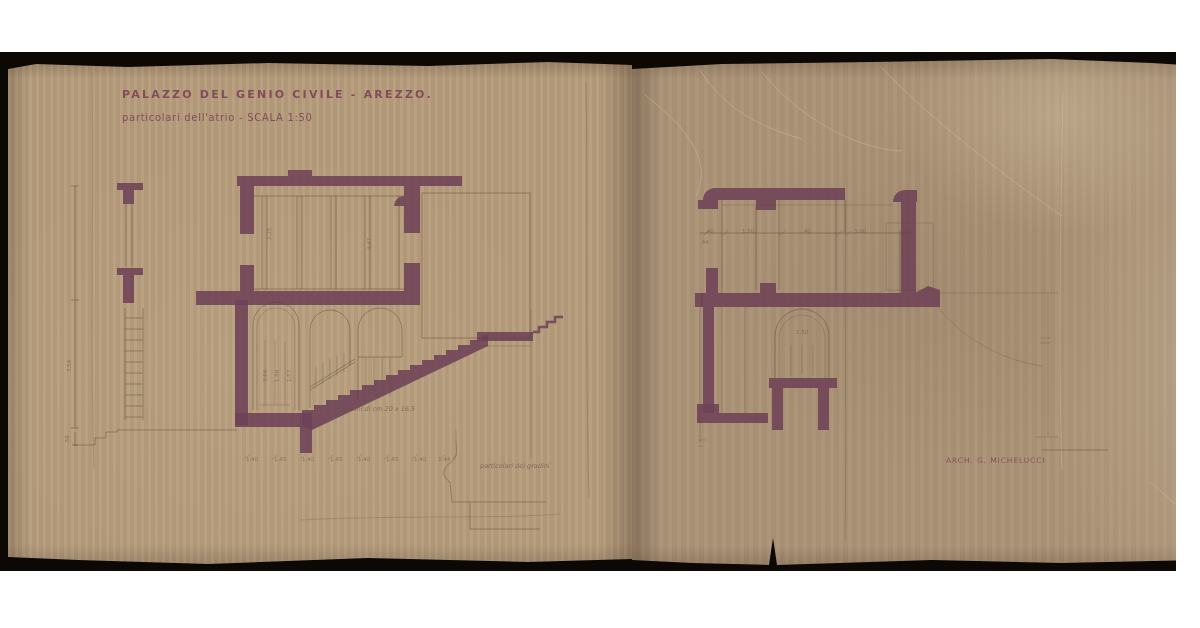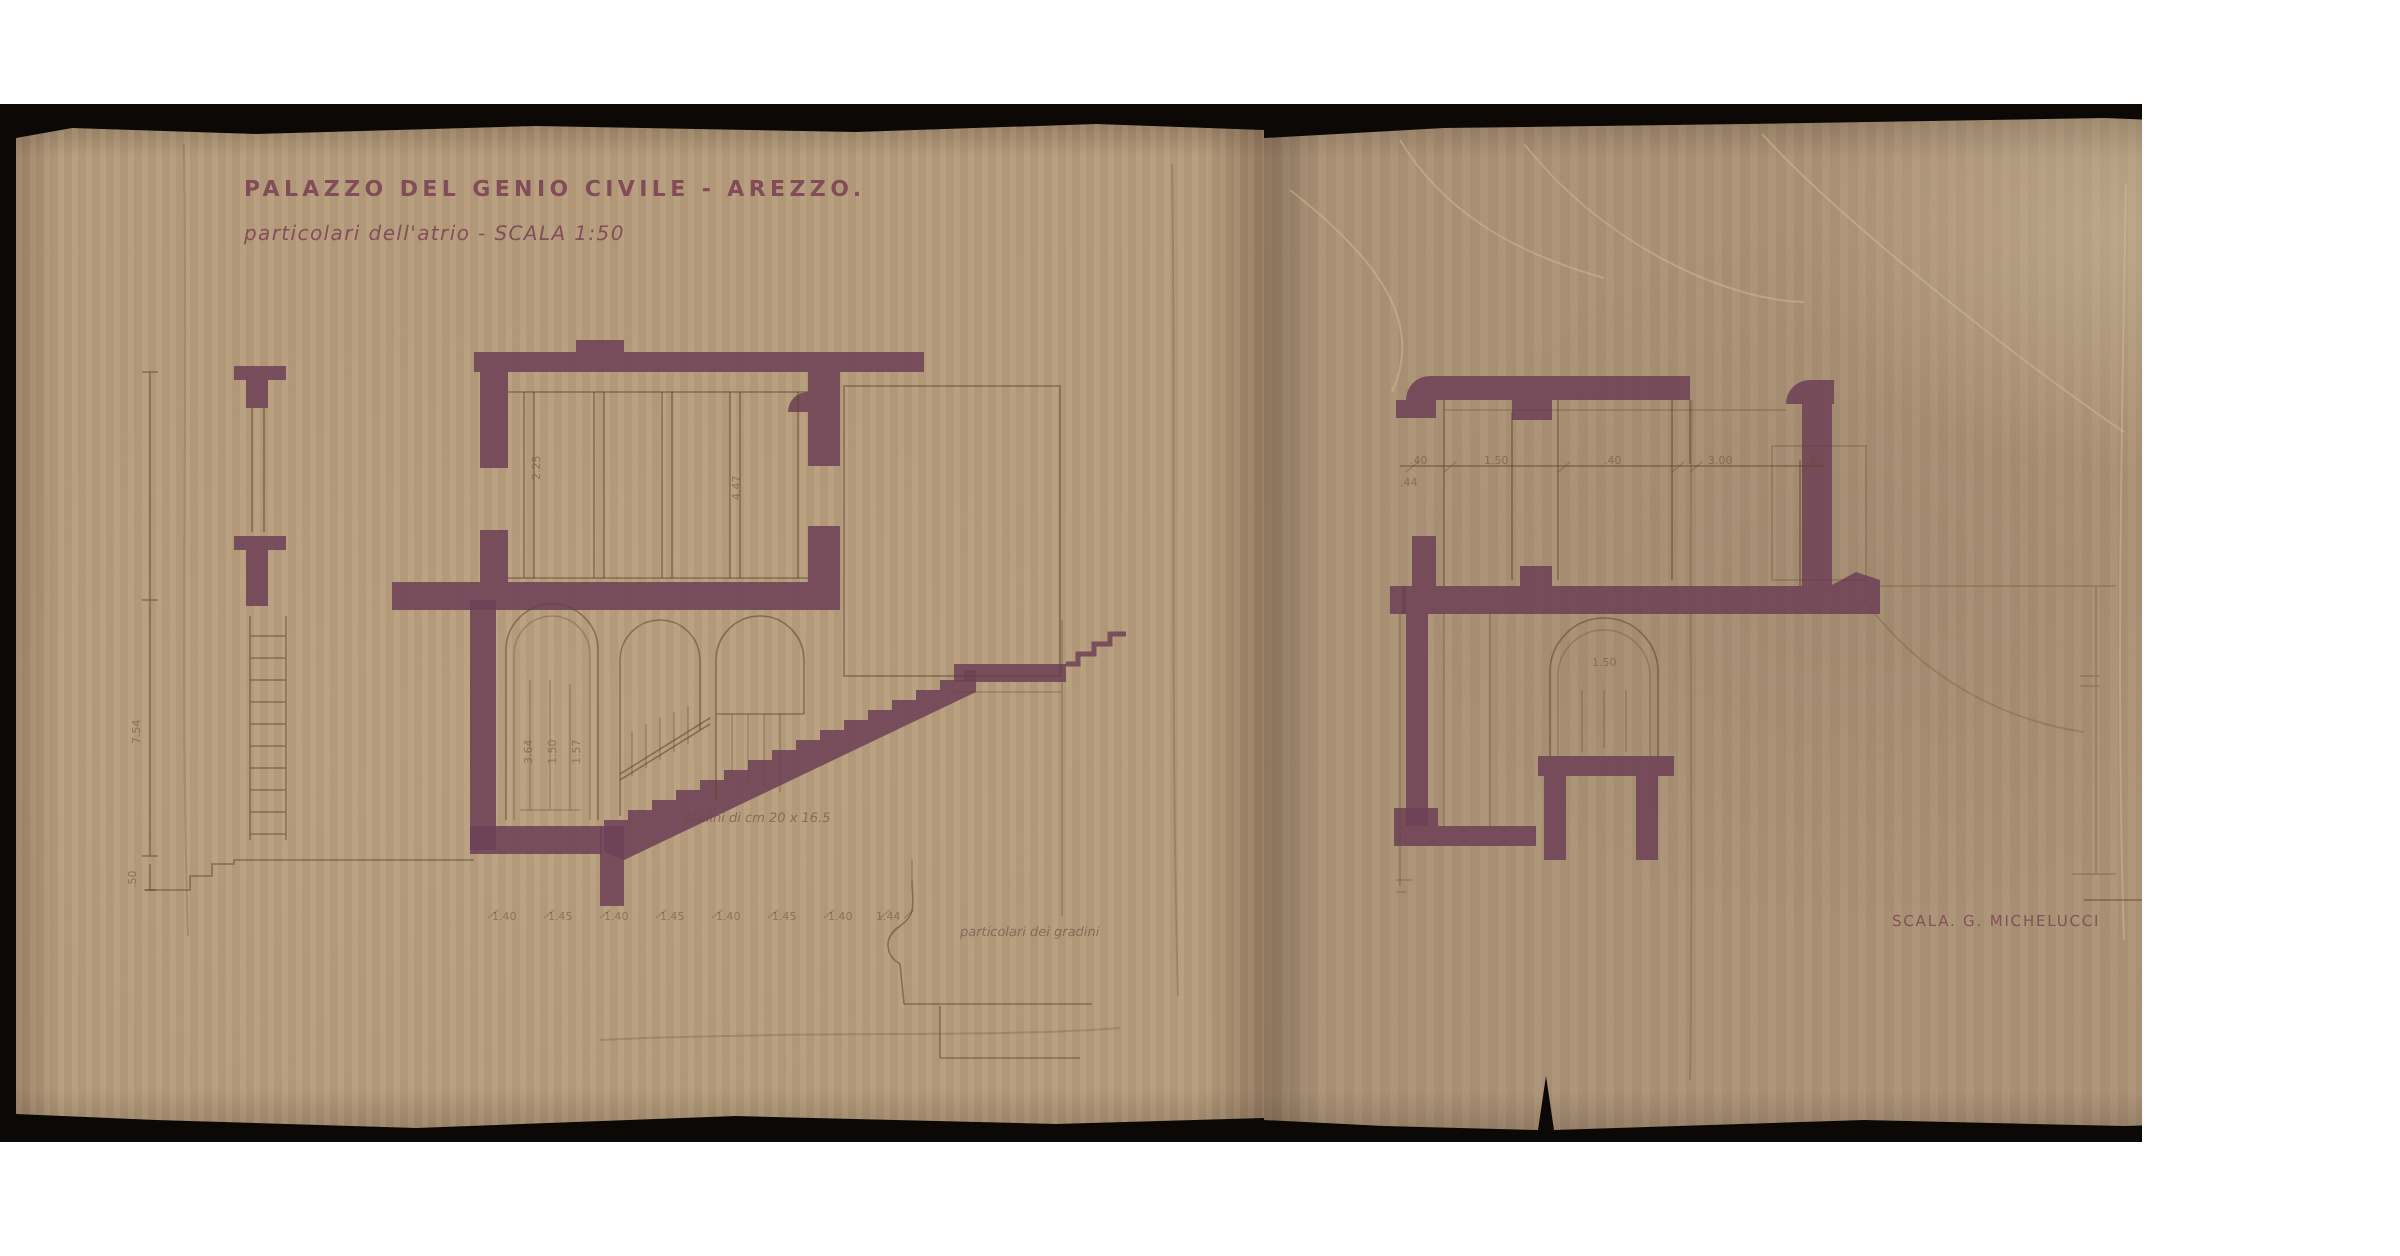--- a/index.html
+++ b/index.html
@@ -1,16 +1,16 @@
 <!DOCTYPE html>
 <html style="--ink: #6e4156; --ink-text: #7e4656; --paper-left: #b49b7b; --paper-right: #aa9276; --backing: #0b0806;"><head>
 <meta charset="utf-8">
 <style>
   html,body{margin:0;padding:0;background:#ffffff;}
-  #stage{position:relative;width:1071px;height:628px;background:#ffffff;overflow:hidden;
+  #stage{position:relative;width:1176px;height:628px;background:#ffffff;overflow:hidden;
          font-family:"DejaVu Sans", sans-serif;}
   
   #backing{position:absolute;left:0;top:52px;width:1200px;height:519px;background:var(--backing,#0b0806);}
   
   .sheet{position:absolute;filter:drop-shadow(0 0 1px rgba(0,0,0,.5));}
   #sheet-left{left:8px;top:61px;width:624px;height:503px;
     background:
       repeating-linear-gradient(90deg, rgba(255,246,226,.05) 0 3px, rgba(0,0,0,.022) 3px 7px),
       radial-gradient(420px 300px at 40% 60%, rgba(205,185,152,.14), transparent 70%),
       linear-gradient(90deg, rgba(70,50,35,.24), transparent 3.5%, transparent 95%, rgba(70,50,35,.30)),
@@ -26,21 +26,21 @@
       repeating-linear-gradient(90deg, rgba(255,246,226,.035) 0 4px, rgba(0,0,0,.018) 4px 9px),
       linear-gradient(90deg, rgba(55,38,26,.30), transparent 5%),
       linear-gradient(180deg, rgba(70,50,35,.26), transparent 4%, transparent 96%, rgba(70,50,35,.24)),
       var(--paper-right,#aa9276);
     clip-path:polygon(0px 10px,90px 5px,240px 3px,420px 0px,520px 4px,565px 7px,
                       565px 501px,430px 504px,300px 501px,145px 506px,141px 479px,137px 506px,
                       60px 504px,0px 501px);}
   
   .ink-text{position:absolute;color:var(--ink-text,#7e4656);}
   #title{left:122px;top:88px;font-size:11px;font-weight:600;letter-spacing:2.2px;opacity:.92;}
-  #subtitle{left:122px;top:112px;font-size:10px;font-style:italic;letter-spacing:.7px;opacity:.9;}
+  #subtitle{left:122px;top:112px;font-size:10px;letter-spacing:.7px;opacity:.9;}
   #signature{left:946px;top:456px;font-size:7.5px;letter-spacing:.9px;opacity:.85;}
   .note{font-size:6.5px;font-style:italic;opacity:.62;color:#6d4c44;position:absolute;}
   .dim{position:absolute;font-size:5.5px;color:#6d4c44;opacity:.55;white-space:nowrap;}
   .dim.v{transform:rotate(-90deg);transform-origin:left top;}
   svg{position:absolute;left:0;top:0;pointer-events:none;}
   .ink{fill:var(--ink,#6e4156);fill-opacity:.87;stroke:none;}
   .inkstroke{stroke:var(--ink,#6e4156);stroke-opacity:.85;fill:none;}
   .pc{stroke:rgba(92,70,48,.55);fill:none;stroke-width:.8;}
   .pcf{stroke:rgba(92,70,48,.32);fill:none;stroke-width:.8;}
   .crease{stroke:#cfbb97;stroke-opacity:.5;fill:none;stroke-width:1;}
@@ -159,21 +159,21 @@
 
       <path class="pcf" d="M940,293 H1058 M1048,293 V437 M1036,437 H1058 M1040,338 h10 M1040,343 h10"></path>
       <path class="pcf" d="M698,440 h8 M698,446 h5"></path>
 
       <path class="pc" d="M1042,450 H1108"></path>
     </g>
   </svg>
 
   <div id="title" class="ink-text">PALAZZO DEL GENIO CIVILE - AREZZO.</div>
   <div id="subtitle" class="ink-text">particolari dell'atrio - SCALA 1:50</div>
-  <div id="signature" class="ink-text">SCALA. G. MICHELUCCI</div>
+  <div id="signature" class="ink-text">ARCH. G. MICHELUCCI</div>
 
   <div class="note" style="left:342px;top:405px;">scalini di cm 20 x 16.5</div>
   <div class="note" style="left:480px;top:462px;">particolari dei gradini</div>
 
   <span class="dim v" style="left:66px;top:372px;">7.54</span>
   <span class="dim v" style="left:64px;top:444px;">.50</span>
   <span class="dim v" style="left:266px;top:240px;">2.25</span>
   <span class="dim v" style="left:366px;top:250px;">4.47</span>
   <span class="dim v" style="left:262px;top:382px;">3.64</span>
   <span class="dim v" style="left:274px;top:382px;">1.50</span>

